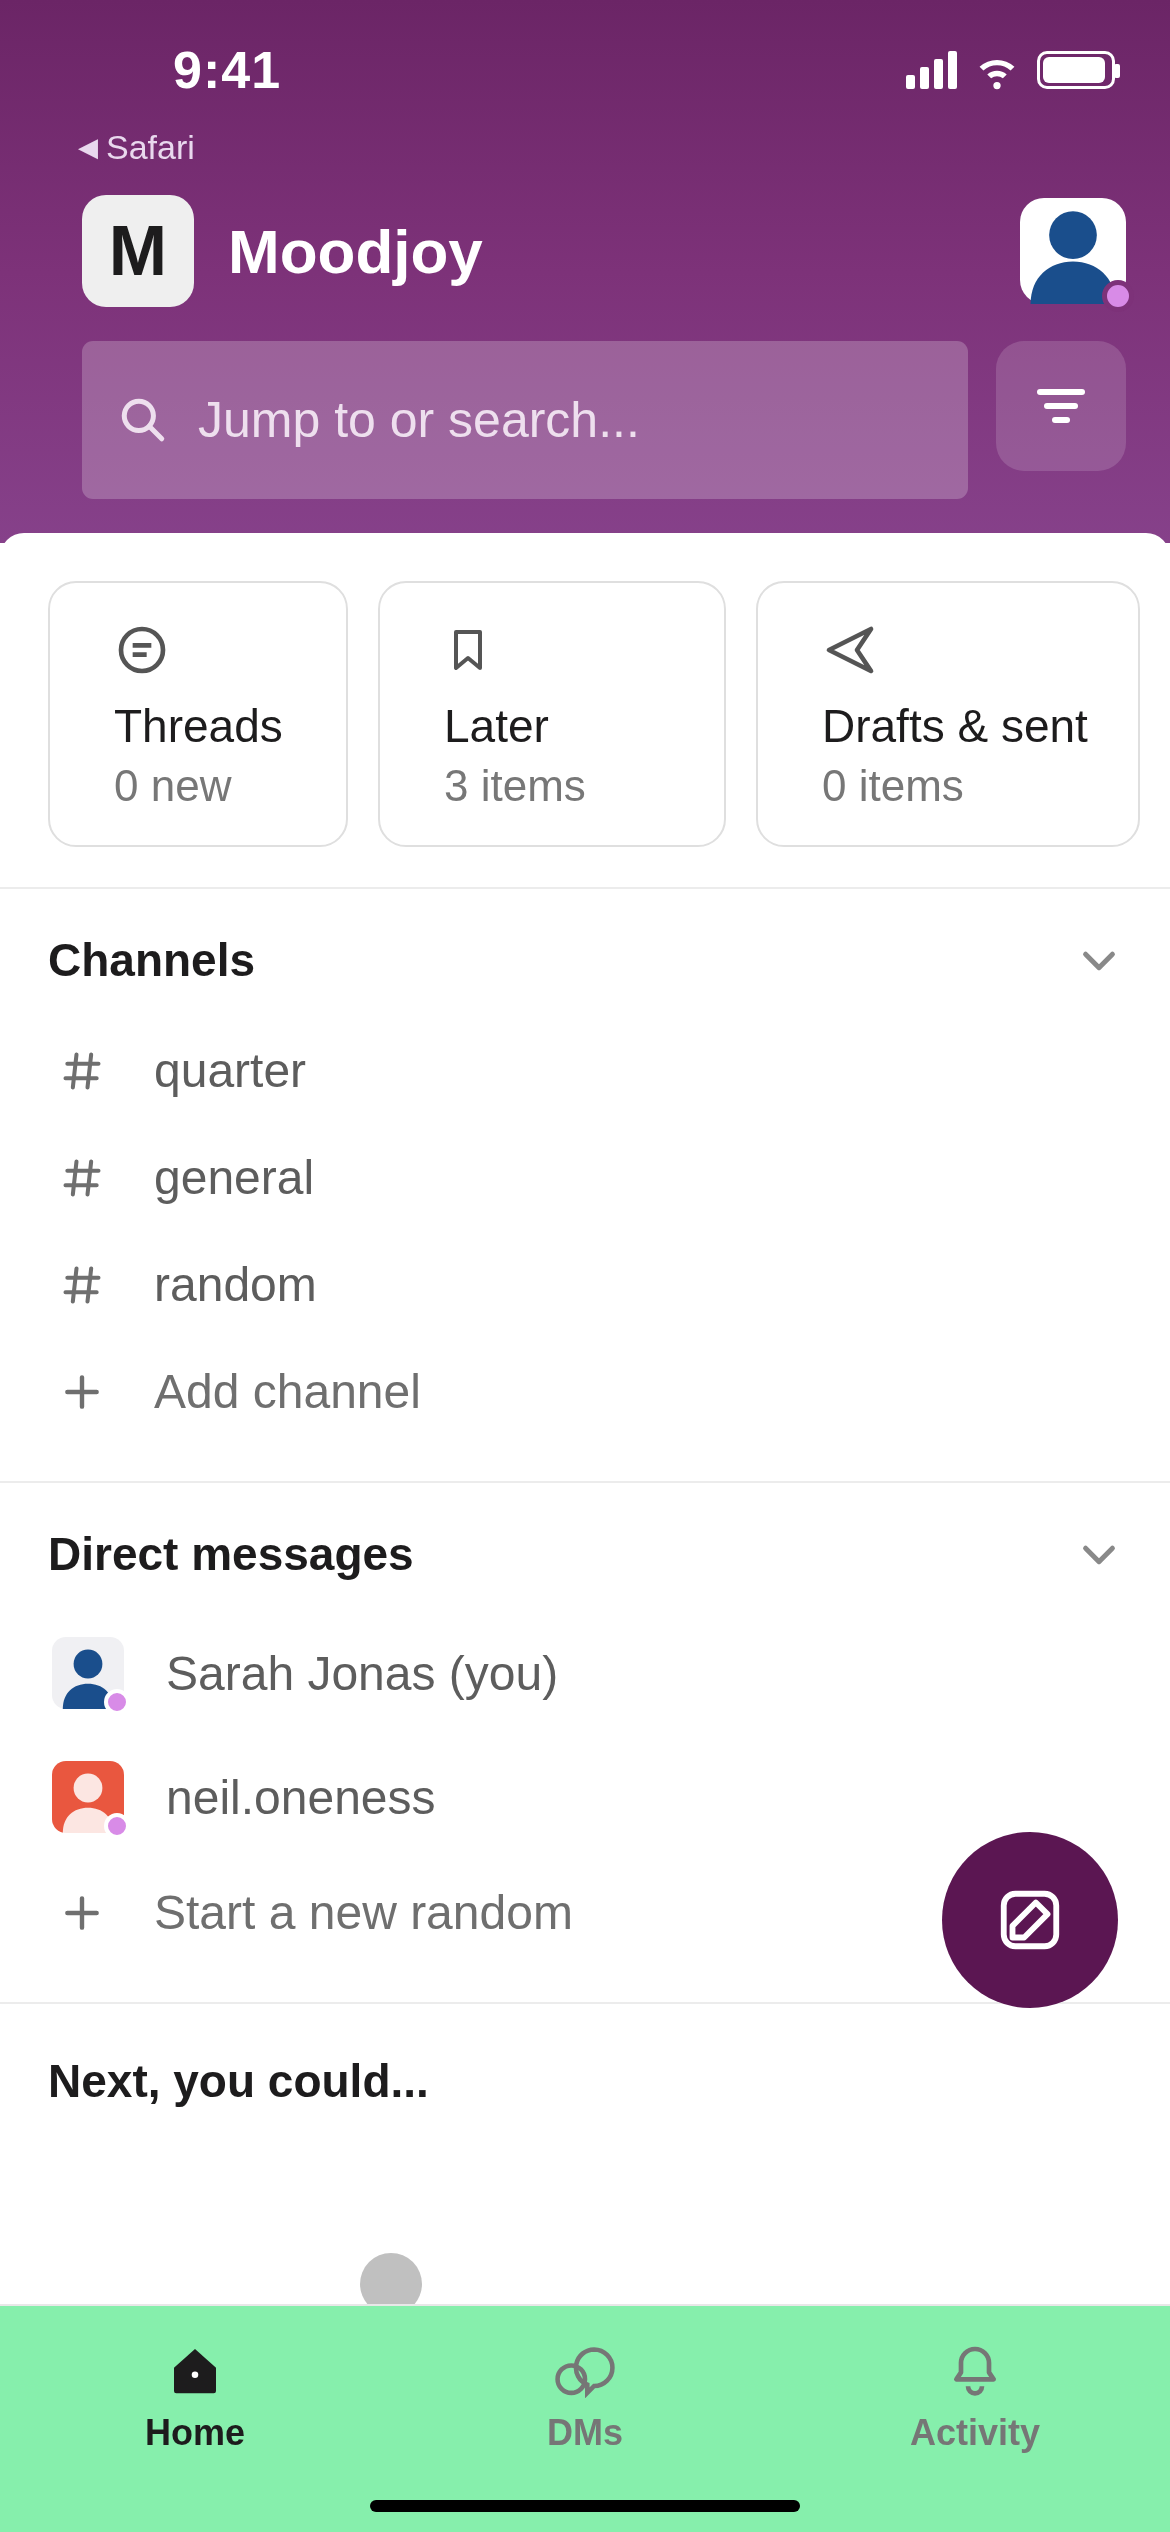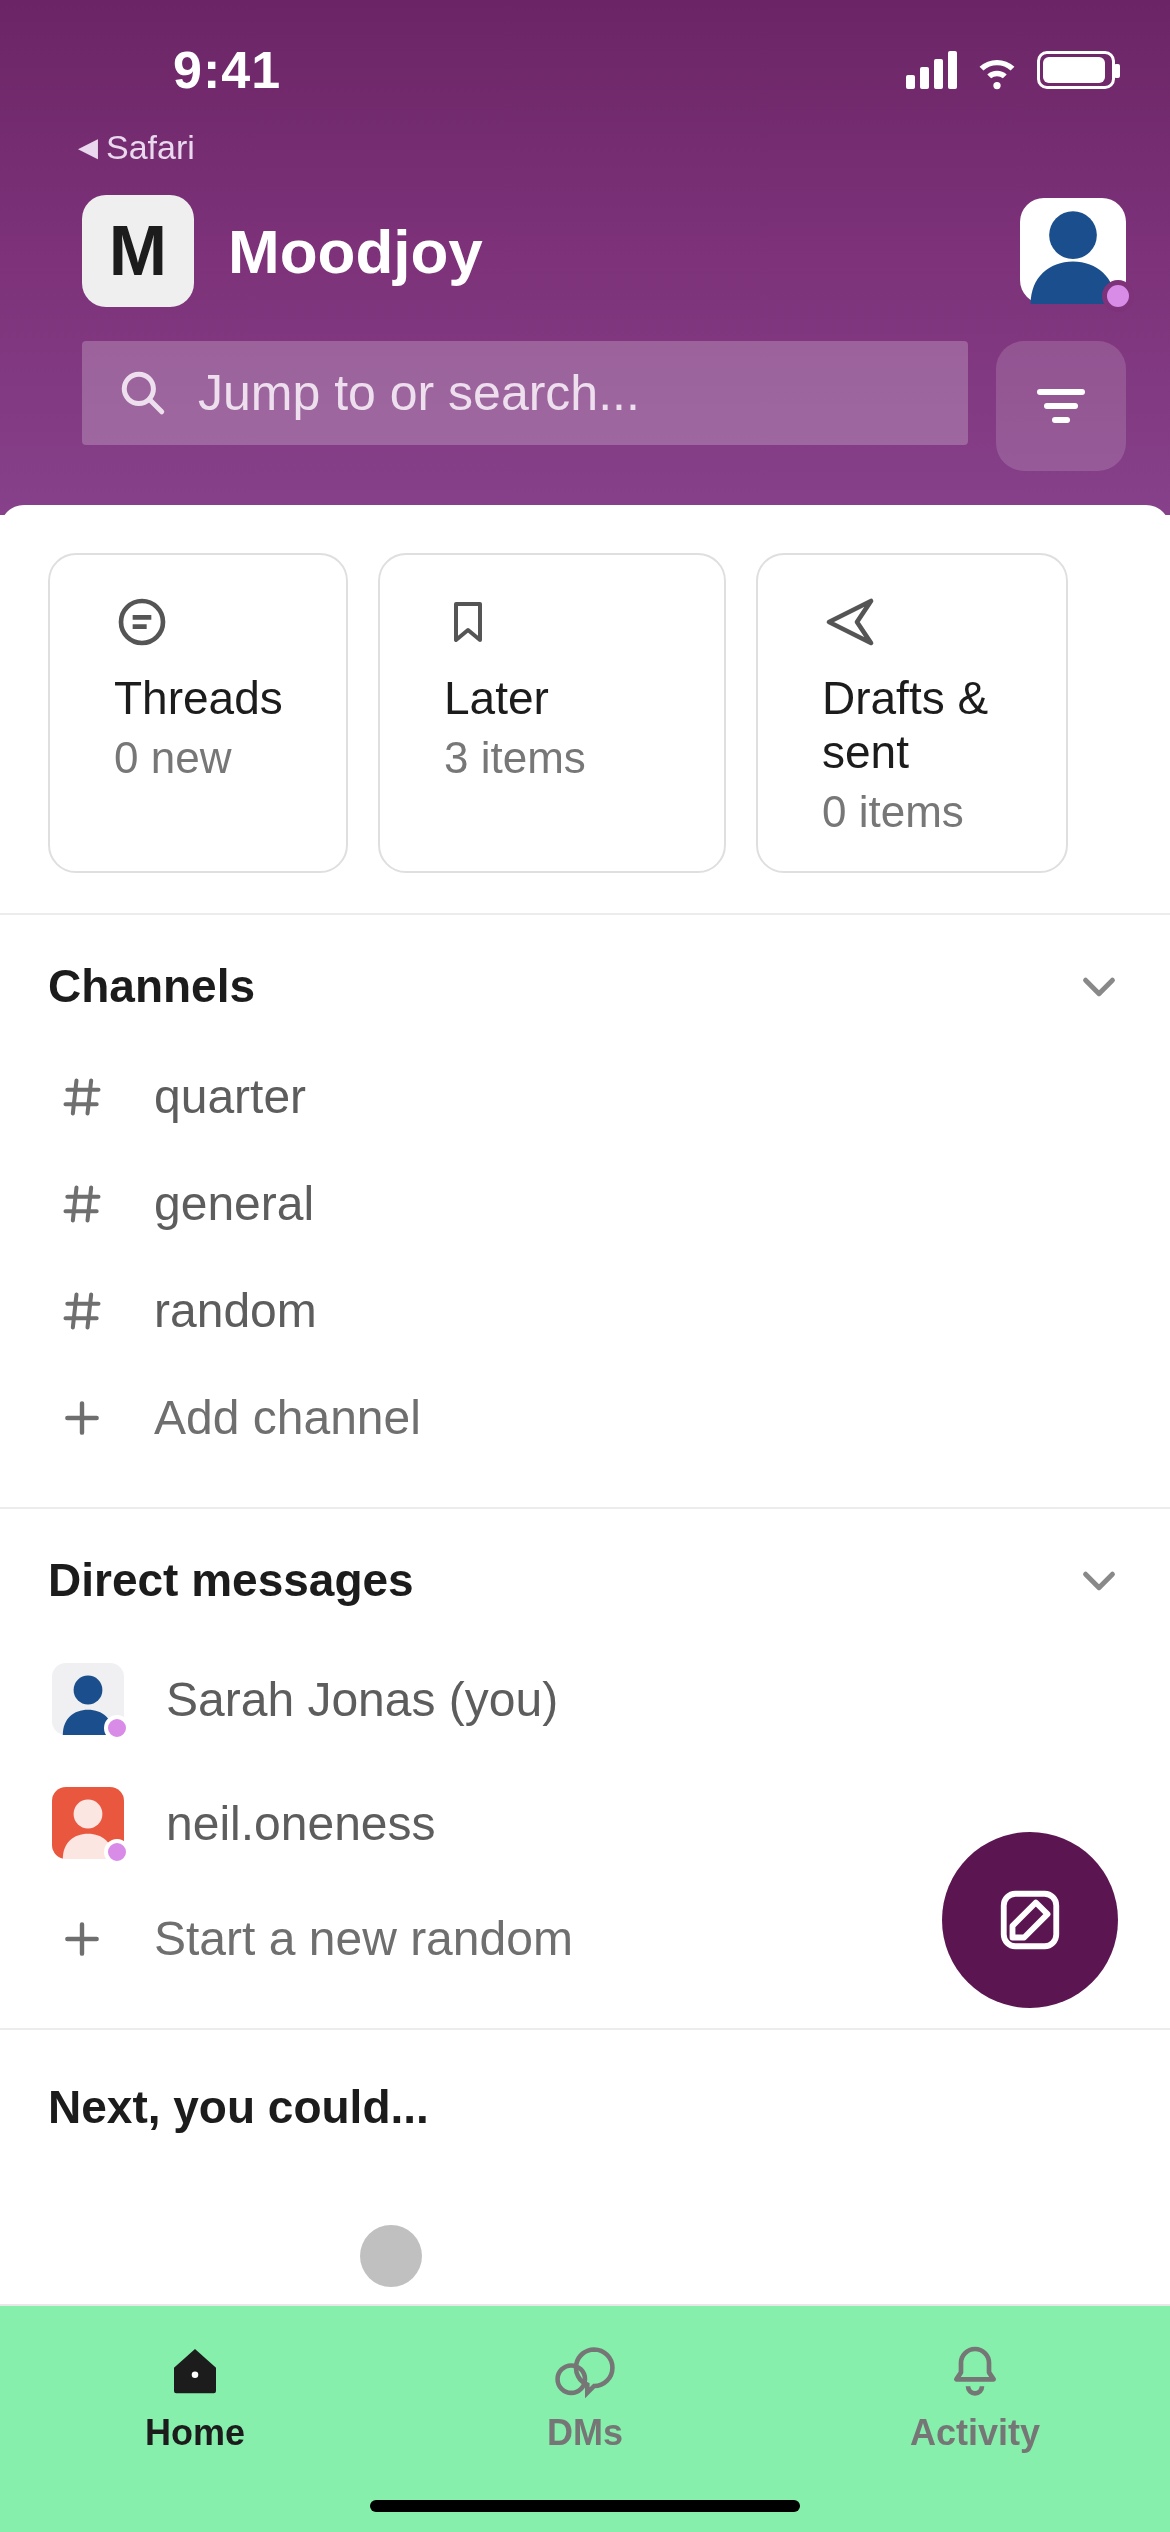--- a/index.html
+++ b/index.html
@@ -26,35 +26,35 @@
   .back-safari .tri { font-size: 26px; }
 
   .ws-row { display: flex; align-items: center; padding: 28px 44px 0 44px; }
   .ws-tile { width: 112px; height: 112px; background: #efefef; border-radius: 24px; display: flex; align-items: center; justify-content: center; font-size: 70px; font-weight: 800; color: #1d1c1d; }
   .ws-name { font-size: 62px; font-weight: 800; margin-left: 34px; flex: 1; color: #fff; }
   .profile-tile { width: 106px; height: 106px; background: #fff; border-radius: 24px; position: relative; overflow: visible; }
   .profile-tile .person { position: absolute; inset: 0; }
   .profile-tile .dot { position: absolute; right: -8px; bottom: -8px; width: 32px; height: 32px; border-radius: 50%; background: #d88be7; border: 5px solid #7d3279; }
 
   .search-row { display: flex; gap: 28px; padding: 34px 44px 44px 44px; }
-  .search-box { flex: 1; background: rgba(255,255,255,0.22); border-radius: 4px; height: 104px; display: flex; align-items: center; padding: 0 36px; gap: 30px; }
+  .search-box { flex: 1; background: rgba(255,255,255,0.22); border-radius: 11px; height: 158px; display: flex; align-items: center; padding: 0 36px; gap: 30px; }
   .search-box .ph { color: #eedfee; font-size: 50px; }
   .filter-btn { width: 130px; height: 130px; background: rgba(255,255,255,0.15); border-radius: 28px; display: flex; align-items: center; justify-content: center; }
   .filter-lines span { display: block; background: #fff; height: 6px; border-radius: 3px; margin: 8px auto; }
   .filter-lines span:nth-child(1) { width: 48px; }
   .filter-lines span:nth-child(2) { width: 34px; }
   .filter-lines span:nth-child(3) { width: 18px; }
 
   
   .content { flex: 1; background: #fff; border-top-left-radius: 24px; border-top-right-radius: 24px; margin-top: -10px; position: relative; overflow: hidden; }
   .cards-row { display: flex; gap: 30px; padding: 48px 48px 40px 48px; border-bottom: 2px solid #ececec; }
   .card { border: 2px solid #dfdfdf; border-radius: 28px; padding: 38px 42px 34px 64px; min-width: 300px; flex-shrink: 0; }
   .card:nth-child(1) { width: 300px; }
   .card:nth-child(2) { width: 348px; }
-  .card:nth-child(3) { width: 312px; }
+  .card:nth-child(3) { width: 384px; }
   .card-ic { height: 58px; margin-bottom: 20px; color: #555; }
   .card-title { font-size: 46px; font-weight: 500; color: #1d1c1d; margin-bottom: 8px; }
   .card-sub { font-size: 44px; color: #777; }
 
   .section { border-bottom: 2px solid #ececec; padding: 44px 48px 36px 48px; }
   .sec-head { display: flex; align-items: center; justify-content: space-between; margin-bottom: 30px; }
   .sec-title { font-size: 46px; font-weight: 800; }
   .chev { font-size: 46px; color: #898989; }
 
   .row-item { display: flex; align-items: center; gap: 42px; padding: 26px 4px; }

